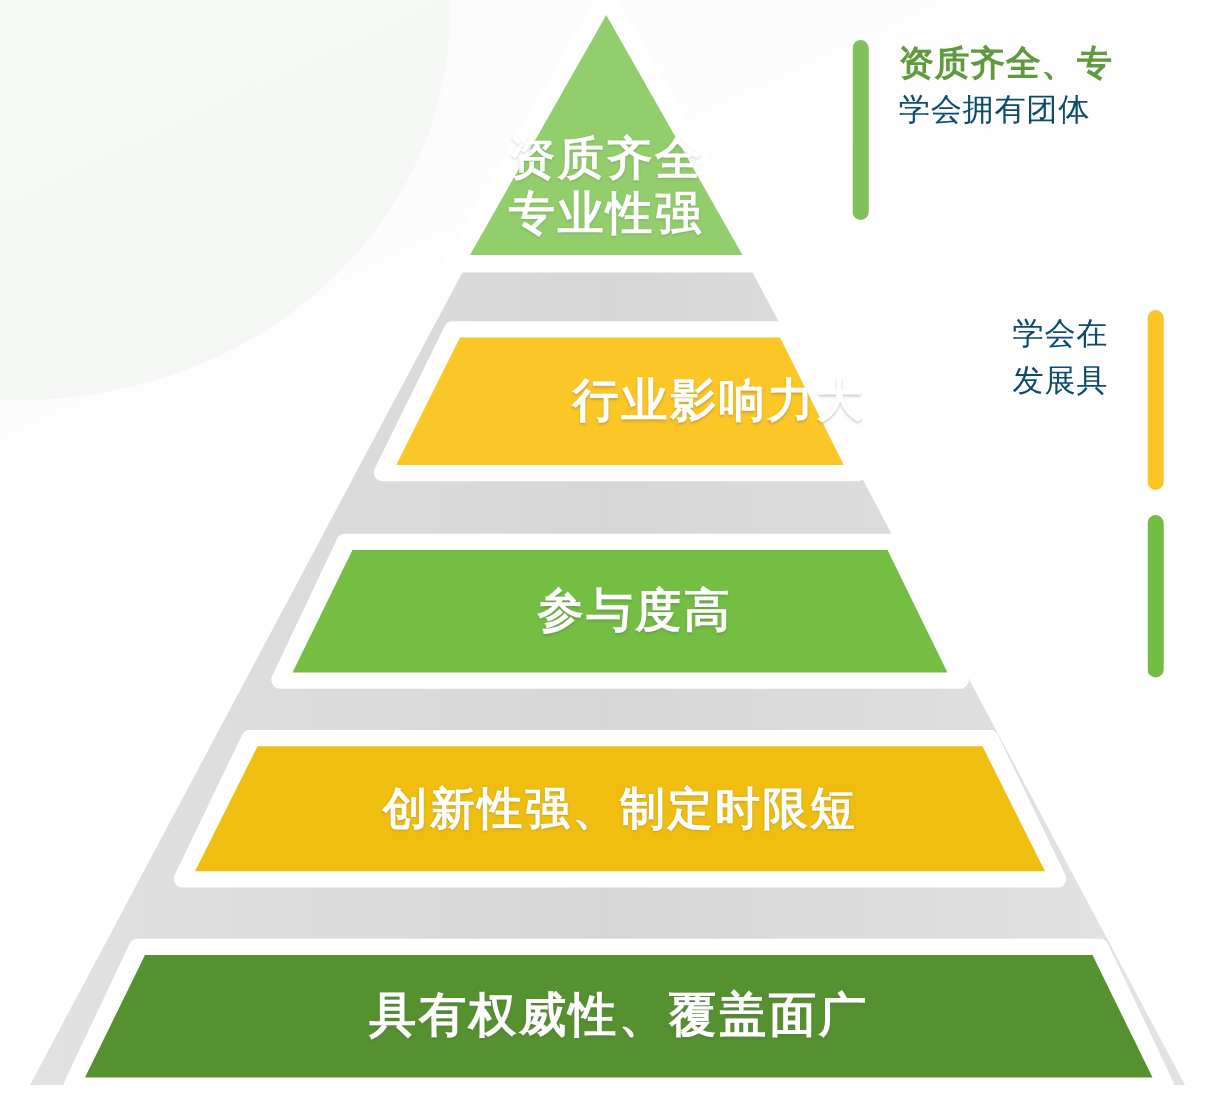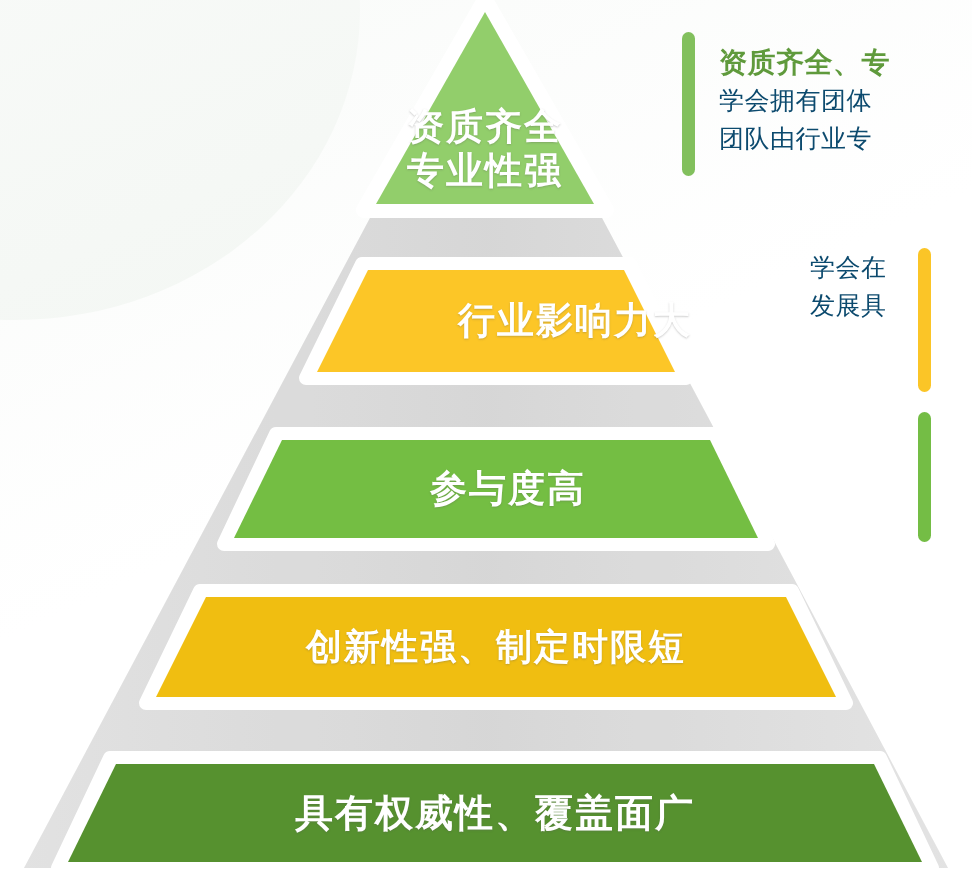--- a/index.html
+++ b/index.html
@@ -211,23 +211,22 @@
         <polygon points="64,12 822,12 870,110 16,110" fill="#56912f"></polygon>
       </svg>
       <div class="tier-label">具有权威性、覆盖面广</div>
     </div>
 
   </div>
 
   <div class="annotation" id="annotation-1">
     <div class="ann-bar"></div>
     <div class="ann-body">
-      <div class="ann-title" style="color:#5f9a3c;margin-top:12px;">资质齐全、专</div>
+      <div class="ann-title" style="color:#5f9a3c;">资质齐全、专</div>
       <div class="ann-line">学会拥有团体</div>
-      <div class="ann-line">团队由行业专</div>
     </div>
   </div>
 
   <div class="ann-floating" id="annotation-2-text">
     <div class="ann-line">学会在</div>
     <div class="ann-line">发展具</div>
   </div>
 
   <div class="annotation" id="annotation-2">
     <div class="ann-bar"></div>

